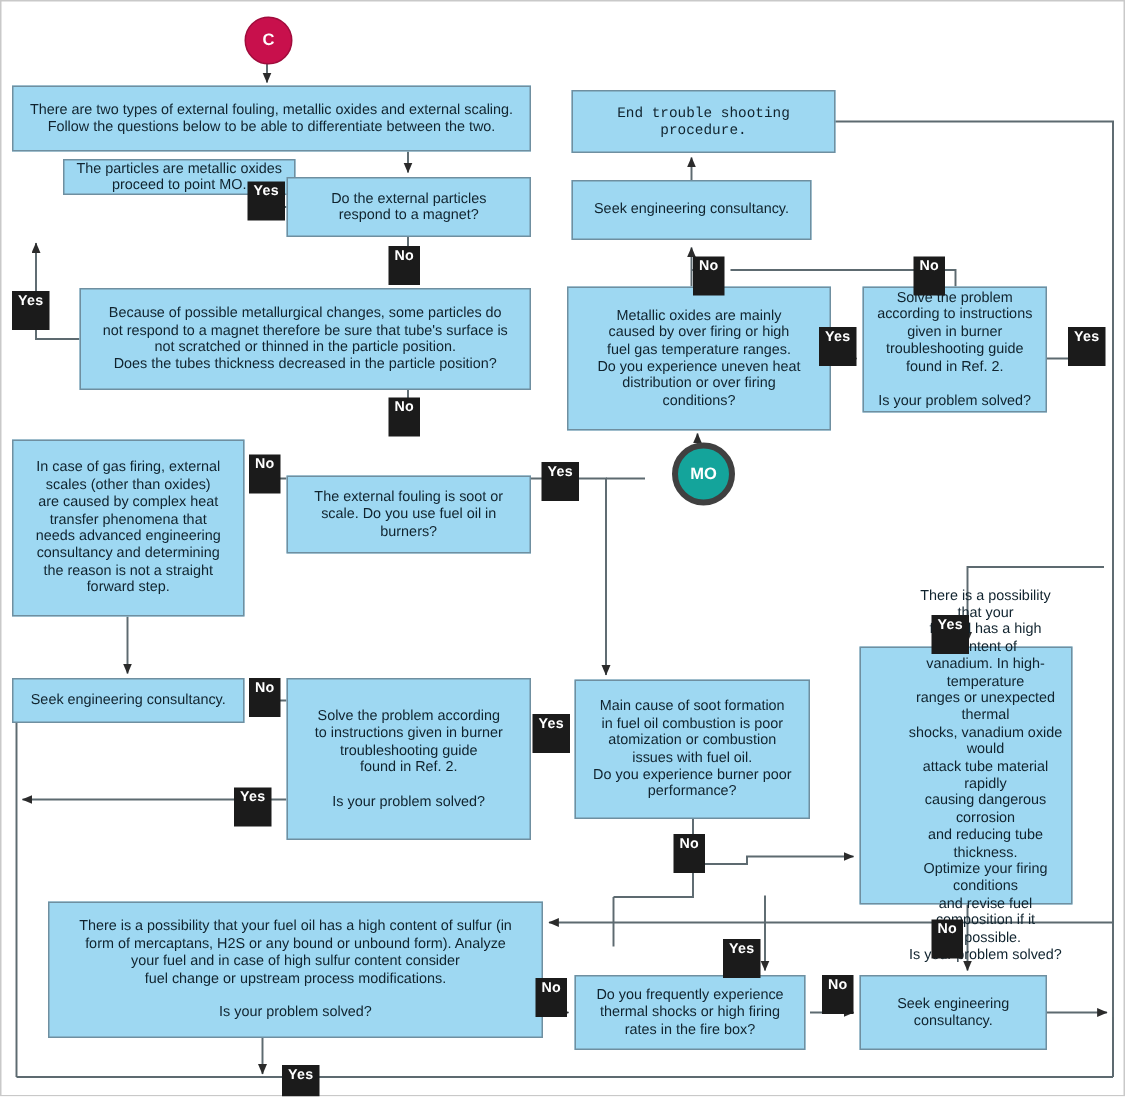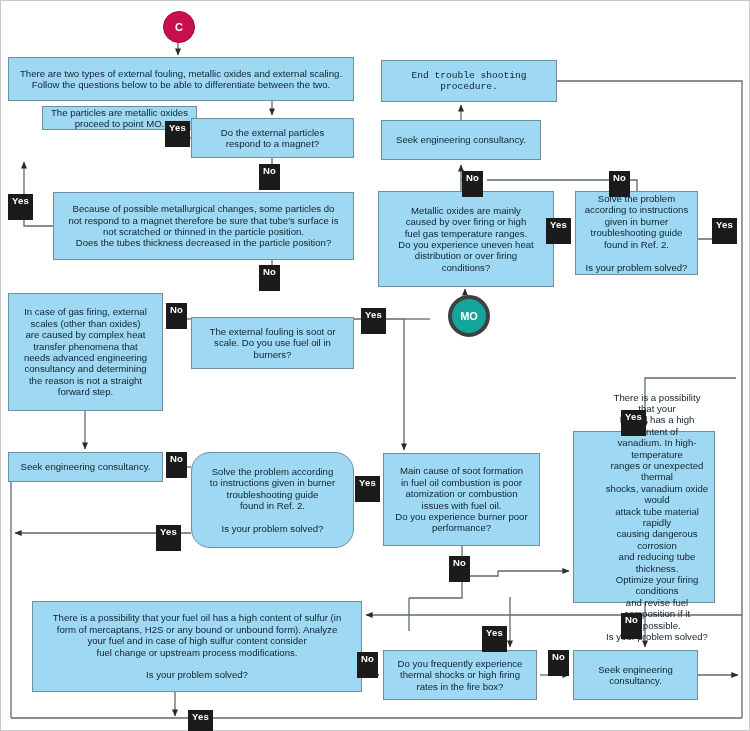--- a/index.html
+++ b/index.html
@@ -130,21 +130,21 @@
 are caused by complex heat
 transfer phenomena that
 needs advanced engineering
 consultancy and determining
 the reason is not a straight
 forward step.</span>
   </div>
   <div class="box" style="left:8px;top:452px;width:155px;height:30px;">
     <span>Seek engineering consultancy.</span>
   </div>
-  <div class="box" style="left:191px;top:452px;width:163px;height:96px;border-radius:19px;">
+  <div class="box" style="left:191px;top:452px;width:163px;height:108px;">
     <span>Solve the problem according
 to instructions given in burner
 troubleshooting guide
 found in Ref. 2.
 
 Is your problem solved?</span>
   </div>
   <div class="box" style="left:32px;top:601px;width:330px;height:91px;">
     <span>There is a possibility that your fuel oil has a high content of sulfur (in
 form of mercaptans, H2S or any bound or unbound form). Analyze

